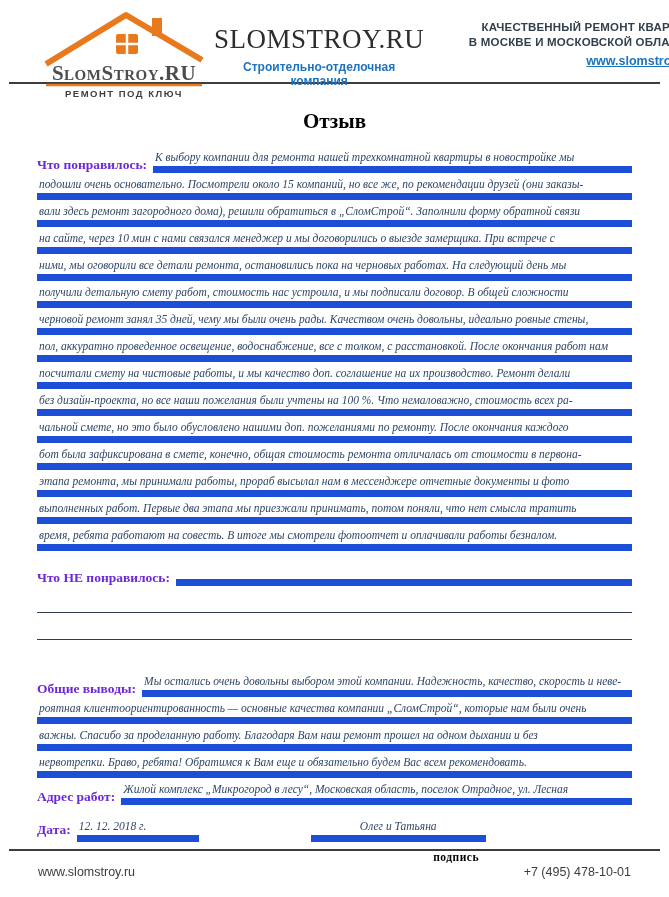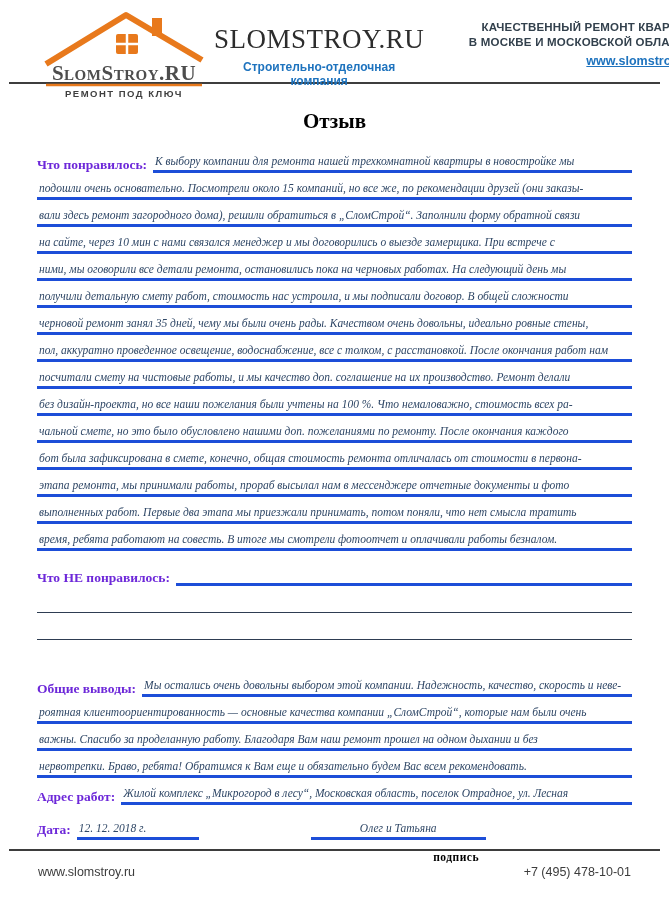--- a/index.html
+++ b/index.html
@@ -16,21 +16,21 @@
                 font-family:"Liberation Sans",sans-serif;margin-left:44px;}
   .hr-line{font-size:11.5px;font-weight:bold;color:#33414D;line-height:15px;letter-spacing:.2px;}
   .hr-url{display:inline-block;margin-top:4px;font-size:12.5px;font-weight:bold;color:#1E73BE;
           text-decoration:underline;cursor:pointer;}
   .rule{border-top:2px solid #3d3d3d;margin:0 9px;}
   
   .main{padding:0 37px;}
   .doc-title{text-align:center;font-size:21px;font-weight:bold;color:#000;margin:25px 0 12px;}
   .row{height:27px;display:flex;align-items:flex-end;}
   .lbl{font-weight:bold;font-size:13.5px;color:#6d28d9;white-space:nowrap;padding-right:6px;line-height:16px;}
-  .hw{flex:1;border-bottom:3px solid #1d4ed8;font-style:italic;color:#2F4766;font-size:11.5px;
+  .hw{flex:1;border-bottom:7px solid #1d4ed8;font-style:italic;color:#2F4766;font-size:11.5px;
       line-height:15px;white-space:nowrap;overflow:hidden;padding:0 2px 1px 2px;}
   .hw-fixed{flex:none;width:118px;}
   .blank{height:26px;border-bottom:1px solid #2e3d52;}
   .sec-liked{margin-top:10px;}
   .sec-disliked{margin-top:8px;}
   .sec-conclusions{margin-top:30px;}
   .sec-address{margin-top:0px;}
   .date-row{margin-top:10px;height:30px;display:flex;align-items:center;}
   .sig-block{margin-left:112px;width:175px;text-align:center;}
   .sig-caption{font-size:11.5px;font-weight:bold;color:#000;margin-top:6px;letter-spacing:.5px;

